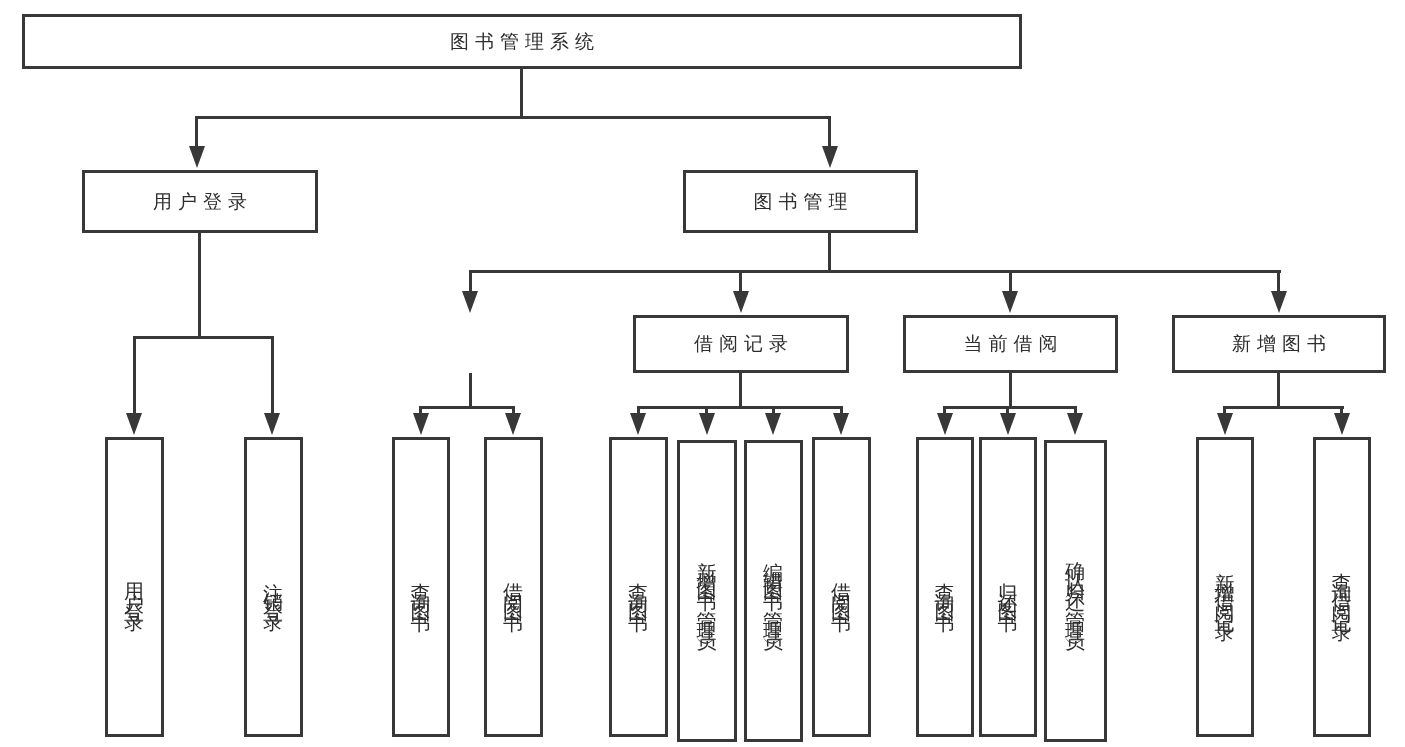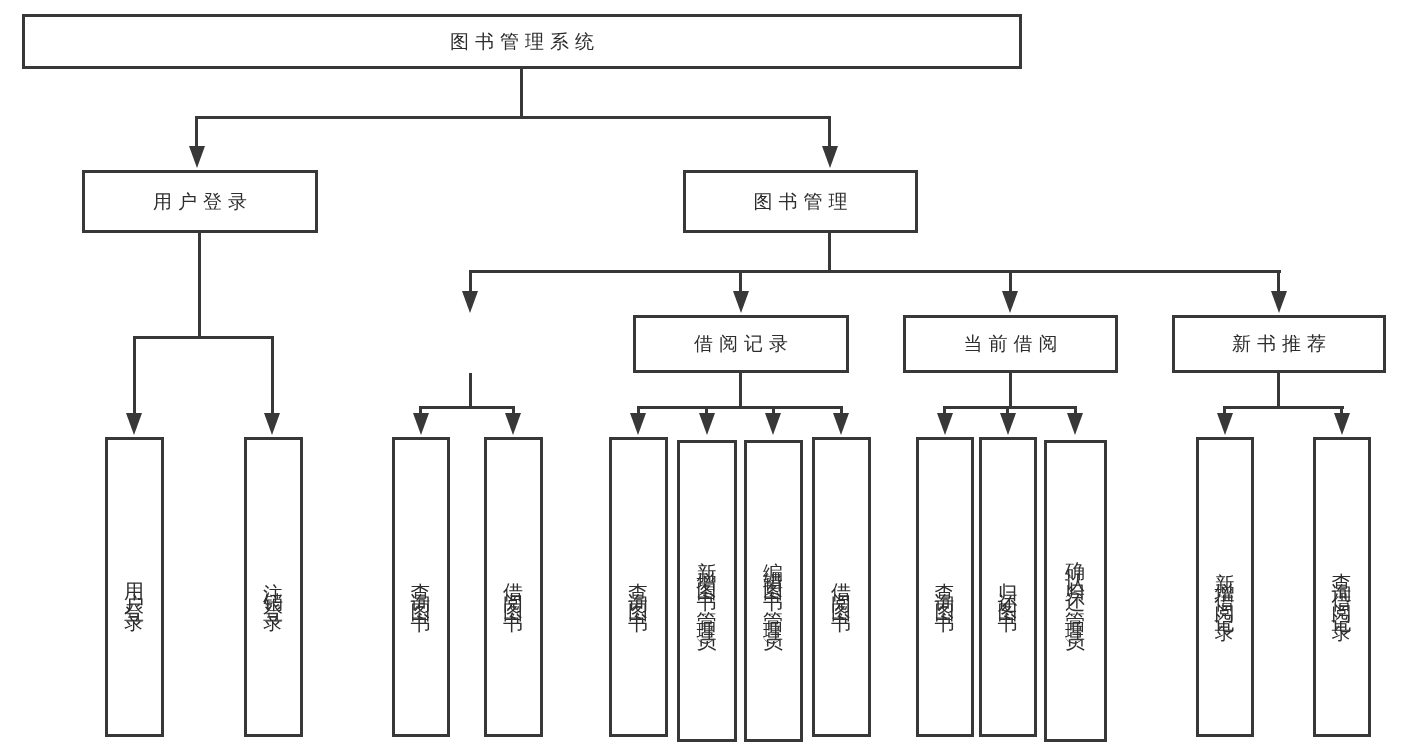--- a/index.html
+++ b/index.html
@@ -82,21 +82,21 @@
   <div class="tri" style="left:462px;top:291px"></div>
   <div class="vline" style="left:739px;top:270px;height:23px"></div>
   <div class="tri" style="left:733px;top:291px"></div>
   <div class="vline" style="left:1009px;top:270px;height:23px"></div>
   <div class="tri" style="left:1002px;top:291px"></div>
   <div class="vline" style="left:1277px;top:270px;height:23px"></div>
   <div class="tri" style="left:1271px;top:291px"></div>
 
   <div class="box hbox" style="left:633px;top:315px;width:216px;height:58px">借阅记录</div>
   <div class="box hbox" style="left:903px;top:315px;width:215px;height:58px">当前借阅</div>
-  <div class="box hbox" style="left:1172px;top:315px;width:214px;height:58px">新书推荐</div>
+  <div class="box hbox" style="left:1172px;top:315px;width:214px;height:58px">新增图书</div>
 
   <div class="vline" style="left:469px;top:373px;height:36px"></div>
   <div class="hline" style="left:419px;top:406px;width:96px"></div>
   <div class="vline" style="left:419px;top:406px;height:9px"></div>
   <div class="tri" style="left:413px;top:413px"></div>
   <div class="vline" style="left:512px;top:406px;height:9px"></div>
   <div class="tri" style="left:505px;top:413px"></div>
 
   <div class="vline" style="left:739px;top:373px;height:36px"></div>
   <div class="hline" style="left:637px;top:406px;width:206px"></div>

